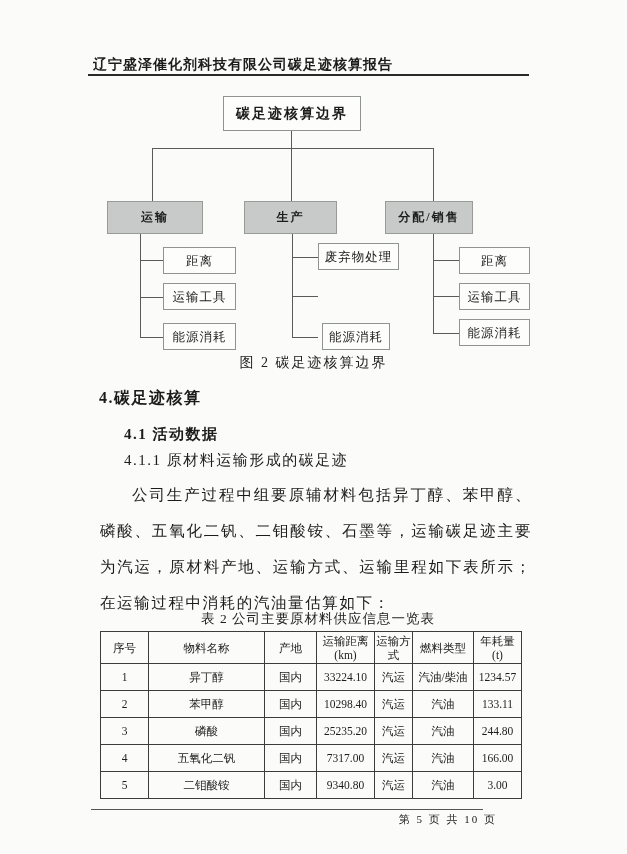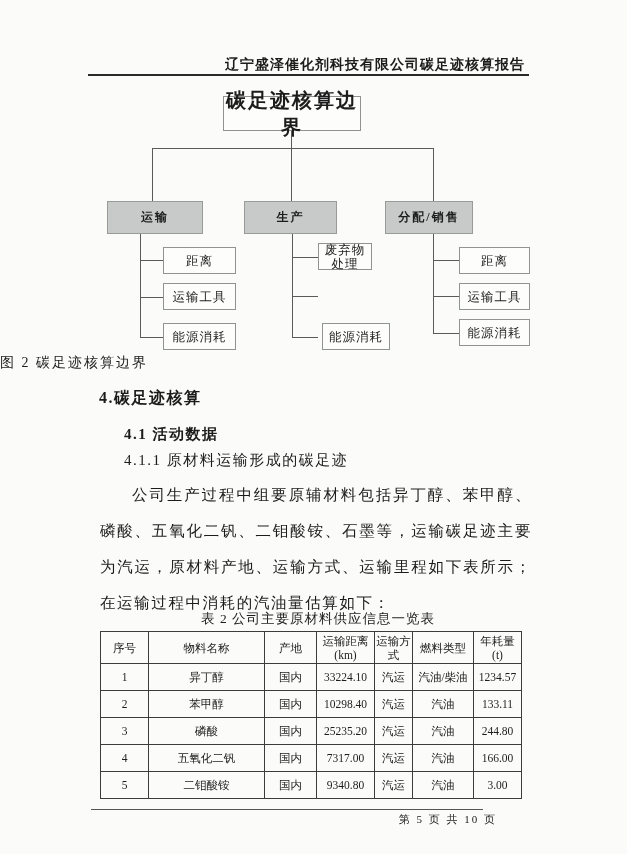--- a/index.html
+++ b/index.html
@@ -7,32 +7,32 @@
     position:relative;
     width:627px;height:854px;
     margin:0 auto;
     background:#fbfbf9;
     font-family:"Liberation Serif","DejaVu Serif",serif;
     color:#1c1c1c;
     overflow:hidden;
   }
   
   .hdr{position:absolute;left:88px;top:50px;width:441px;height:24px;
-       border-bottom:2px solid #2a2a2a;display:flex;justify-content:flex-end;align-items:flex-end;}
+       border-bottom:2px solid #2a2a2a;display:flex;justify-content:flex-start;align-items:flex-end;}
   .hdr .co{font-size:14px;font-weight:bold;letter-spacing:1px;padding-left:5px;}
   .hdr .rt{font-size:14px;font-weight:bold;letter-spacing:1px;padding-right:4px;}
   
   .diagram{position:absolute;left:100px;top:0px;width:440px;height:360px;}
   .dline{position:absolute;background:#5a5a5a;}
   .dbox{position:absolute;display:flex;align-items:center;justify-content:center;
         text-align:center;box-sizing:border-box;background:#fdfdfc;border:1px solid #8f948f;}
-  .root{font-size:20px;font-weight:bold;letter-spacing:2px;}
+  .root{font-size:14px;font-weight:bold;letter-spacing:2px;}
   .branch{background:#c7cac8;border:1px solid #979c98;font-size:12px;font-weight:bold;letter-spacing:2px;}
   .leaf{font-size:12.5px;letter-spacing:1px;line-height:14px;}
-  .figcap{position:absolute;left:0;top:354px;width:627px;
+  .figcap{position:absolute;left:0;top:354px;width:627px;text-align:center;
           font-size:14px;letter-spacing:2px;}
   
   .h1{position:absolute;left:99px;top:388px;font-size:16px;font-weight:bold;letter-spacing:1.5px;}
   .h2{position:absolute;left:124px;top:425px;font-size:15px;font-weight:bold;letter-spacing:1.5px;}
   .h3{position:absolute;left:124px;top:451px;font-size:15px;font-weight:normal;letter-spacing:1.5px;}
   .para{position:absolute;left:100px;top:477px;width:432px;
         font-size:15.5px;line-height:36px;letter-spacing:1.6px;
         text-align:justify;text-indent:32px;}
   
   .tabcap{position:absolute;left:0;top:610px;width:636px;text-align:center;
@@ -77,21 +77,21 @@
     <div class="dline" style="left:40px;top:297px;width:23px;height:1px;"></div>
     <div class="dline" style="left:40px;top:337px;width:23px;height:1px;"></div>
     <div class="dbox leaf" style="left:63px;top:247px;width:73px;height:27px;">距离</div>
     <div class="dbox leaf" style="left:63px;top:283px;width:73px;height:27px;">运输工具</div>
     <div class="dbox leaf" style="left:63px;top:323px;width:73px;height:27px;">能源消耗</div>
 
     <div class="dline" style="left:192px;top:234px;width:1px;height:103px;"></div>
     <div class="dline" style="left:192px;top:257px;width:26px;height:1px;"></div>
     <div class="dline" style="left:192px;top:296px;width:26px;height:1px;"></div>
     <div class="dline" style="left:192px;top:337px;width:26px;height:1px;"></div>
-    <div class="dbox leaf" style="left:218px;top:243px;width:54px;height:27px;">废弃物处理</div>
+    <div class="dbox leaf" style="left:218px;top:243px;width:81px;height:27px;">废弃物处理</div>
     <div class="dbox leaf" style="left:222px;top:323px;width:68px;height:27px;">能源消耗</div>
 
     <div class="dline" style="left:333px;top:234px;width:1px;height:99px;"></div>
     <div class="dline" style="left:333px;top:260px;width:26px;height:1px;"></div>
     <div class="dline" style="left:333px;top:296px;width:26px;height:1px;"></div>
     <div class="dline" style="left:333px;top:333px;width:26px;height:1px;"></div>
     <div class="dbox leaf" style="left:359px;top:247px;width:71px;height:27px;">距离</div>
     <div class="dbox leaf" style="left:359px;top:283px;width:71px;height:27px;">运输工具</div>
     <div class="dbox leaf" style="left:359px;top:319px;width:71px;height:27px;">能源消耗</div>
   </div>

